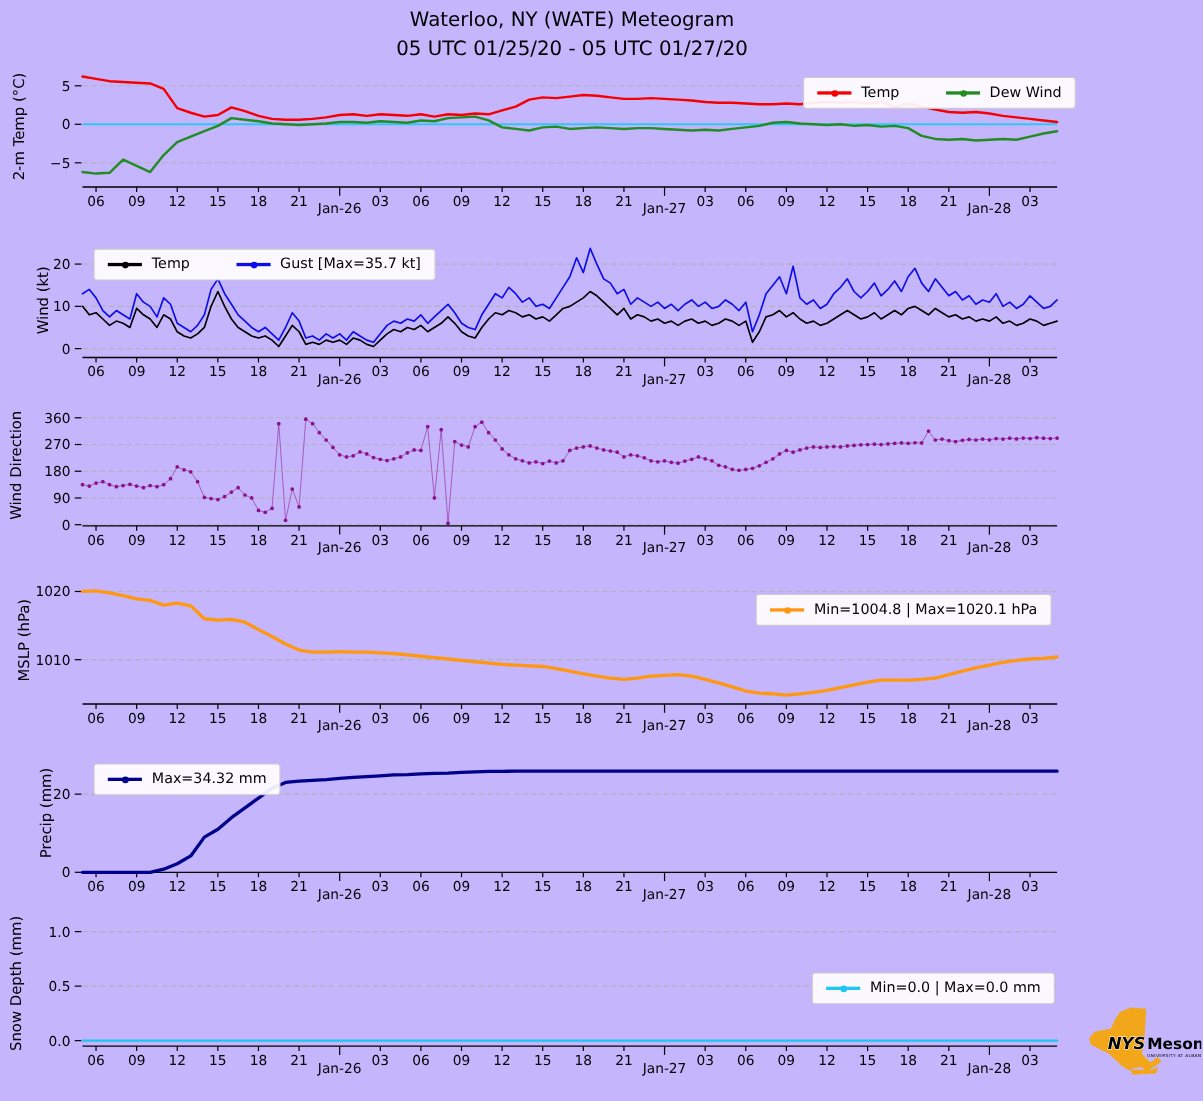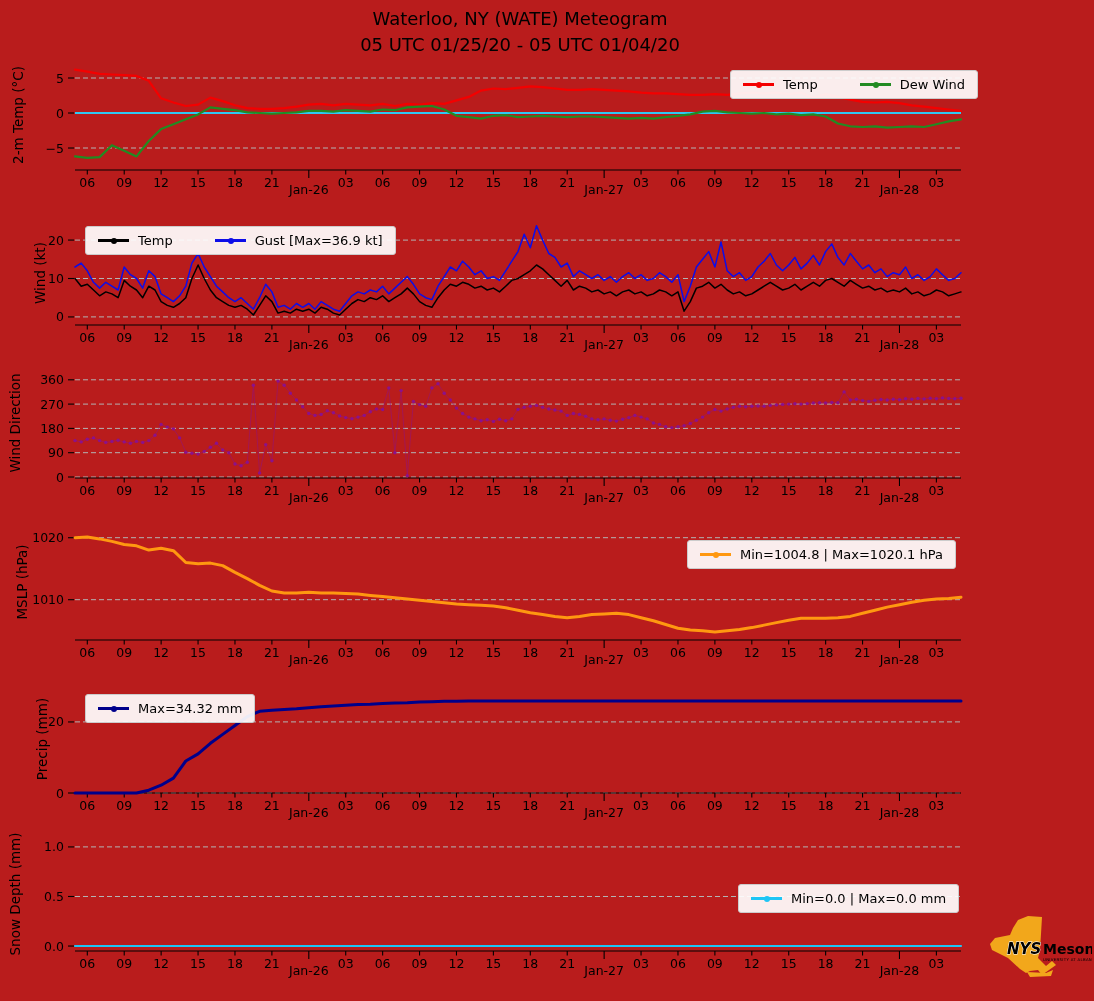--- a/index.html
+++ b/index.html
@@ -1,16 +1,16 @@
 <!DOCTYPE html>
 <html><head>
 <meta charset="utf-8">
 <style>
   html,body{margin:0;padding:0;background:#fff;}
-  .fig{position:relative;width:1094px;height:1001px;background:#b91c1c;overflow:hidden;
+  .fig{position:relative;width:1094px;height:1001px;background:#c4b5fd;overflow:hidden;
        font-family:"DejaVu Sans","Liberation Sans",sans-serif;color:#000;}
   .title-block{position:absolute;left:0;top:6px;width:1040px;text-align:center;}
   .title-line{font-size:18px;line-height:26px;}
   svg#plot{position:absolute;left:0;top:0;}
   svg text{font-family:"DejaVu Sans","Liberation Sans",sans-serif;fill:#000;}
   .xtick{font-size:12.5px;text-anchor:middle;}
   .ytick{font-size:12.5px;text-anchor:end;}
   .grid{stroke:#b3b3b3;stroke-width:1;stroke-dasharray:5 3;fill:none;}
   .ylab{position:absolute;white-space:nowrap;font-size:13.5px;
         transform:translate(-50%,-50%) rotate(-90deg);}
@@ -22,21 +22,21 @@
   .lg-sample .dot{position:absolute;left:13px;top:-1.7px;width:6px;height:6px;border-radius:50%;background:inherit;}
   .logo{position:absolute;left:980px;top:910px;width:112px;height:88px;}
 </style>
 </head>
 <body>
 
 <div class="fig">
 
   <div class="title-block">
     <div class="title-line">Waterloo, NY (WATE) Meteogram</div>
-    <div class="title-line">05 UTC 01/25/20 - 05 UTC 01/04/20</div>
+    <div class="title-line">05 UTC 01/25/20 - 05 UTC 01/27/20</div>
   </div>
 
   <svg id="plot" width="1094" height="1001">
       <g>
         <line x1="75" x2="961" y1="148.0" y2="148.0" class="grid"></line>
         <line x1="75" x2="961" y1="78.0" y2="78.0" class="grid"></line>
         <line x1="75" x2="961" y1="113.00959079283888" y2="113.00959079283888" stroke="#2fc8f2" stroke-width="1.8"></line>
         <line x1="75" x2="961" y1="170" y2="170" stroke="#000" stroke-width="1.2"></line>
         <line x1="68" x2="74" y1="148.01598465473145" y2="148.01598465473145" stroke="#000" stroke-width="1.1"></line>
         <text x="64" y="152.51598465473145" class="ytick">−5</text>
@@ -576,21 +576,21 @@
     <span class="lg-entry">
       <span class="lg-sample" style="background: rgb(0, 0, 0);">
           <span class="dot"></span>
         </span>
       <span>Temp</span>
     </span>
     <span class="lg-entry">
       <span class="lg-sample" style="background: rgb(13, 13, 232);">
           <span class="dot"></span>
         </span>
-      <span>Gust [Max=36.9 kt]</span>
+      <span>Gust [Max=35.7 kt]</span>
     </span>
   </div>
 
   <div class="legend" style="left:687px;top:540px">
     <span class="lg-entry">
       <span class="lg-sample" style="background: rgb(255, 152, 16);">
           <span class="dot"></span>
         </span>
       <span>Min=1004.8 | Max=1020.1 hPa</span>
     </span>

